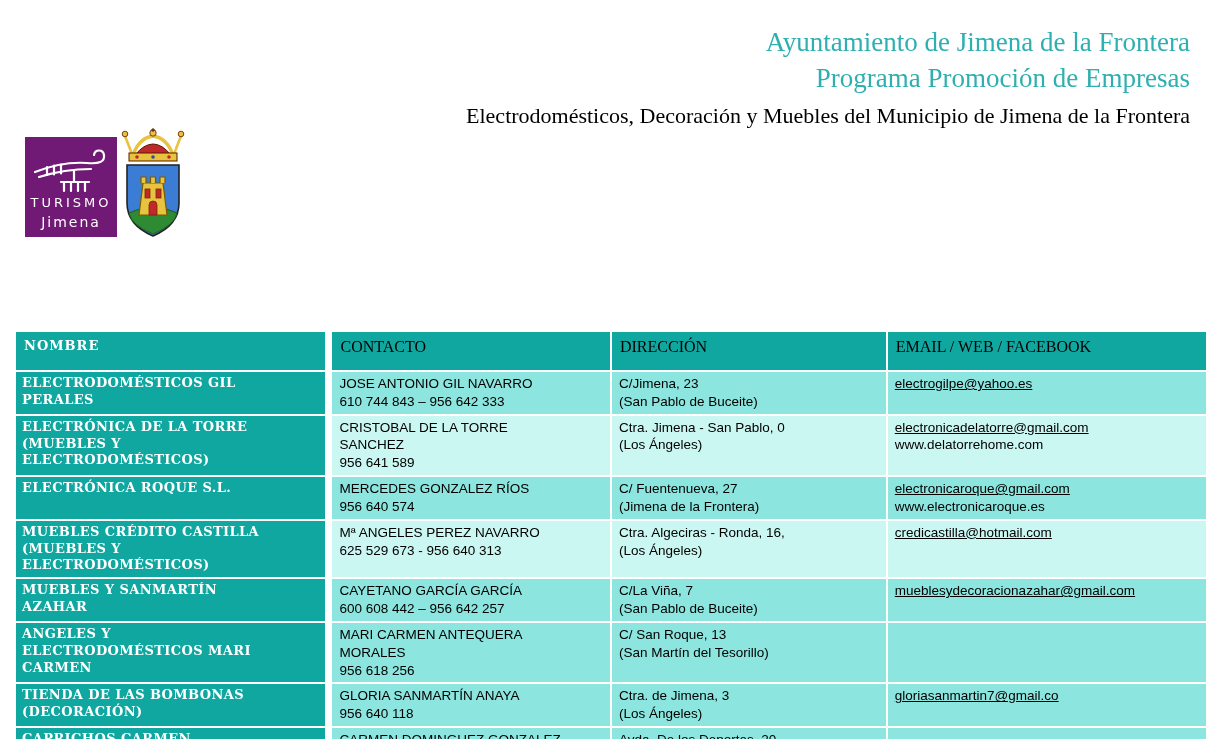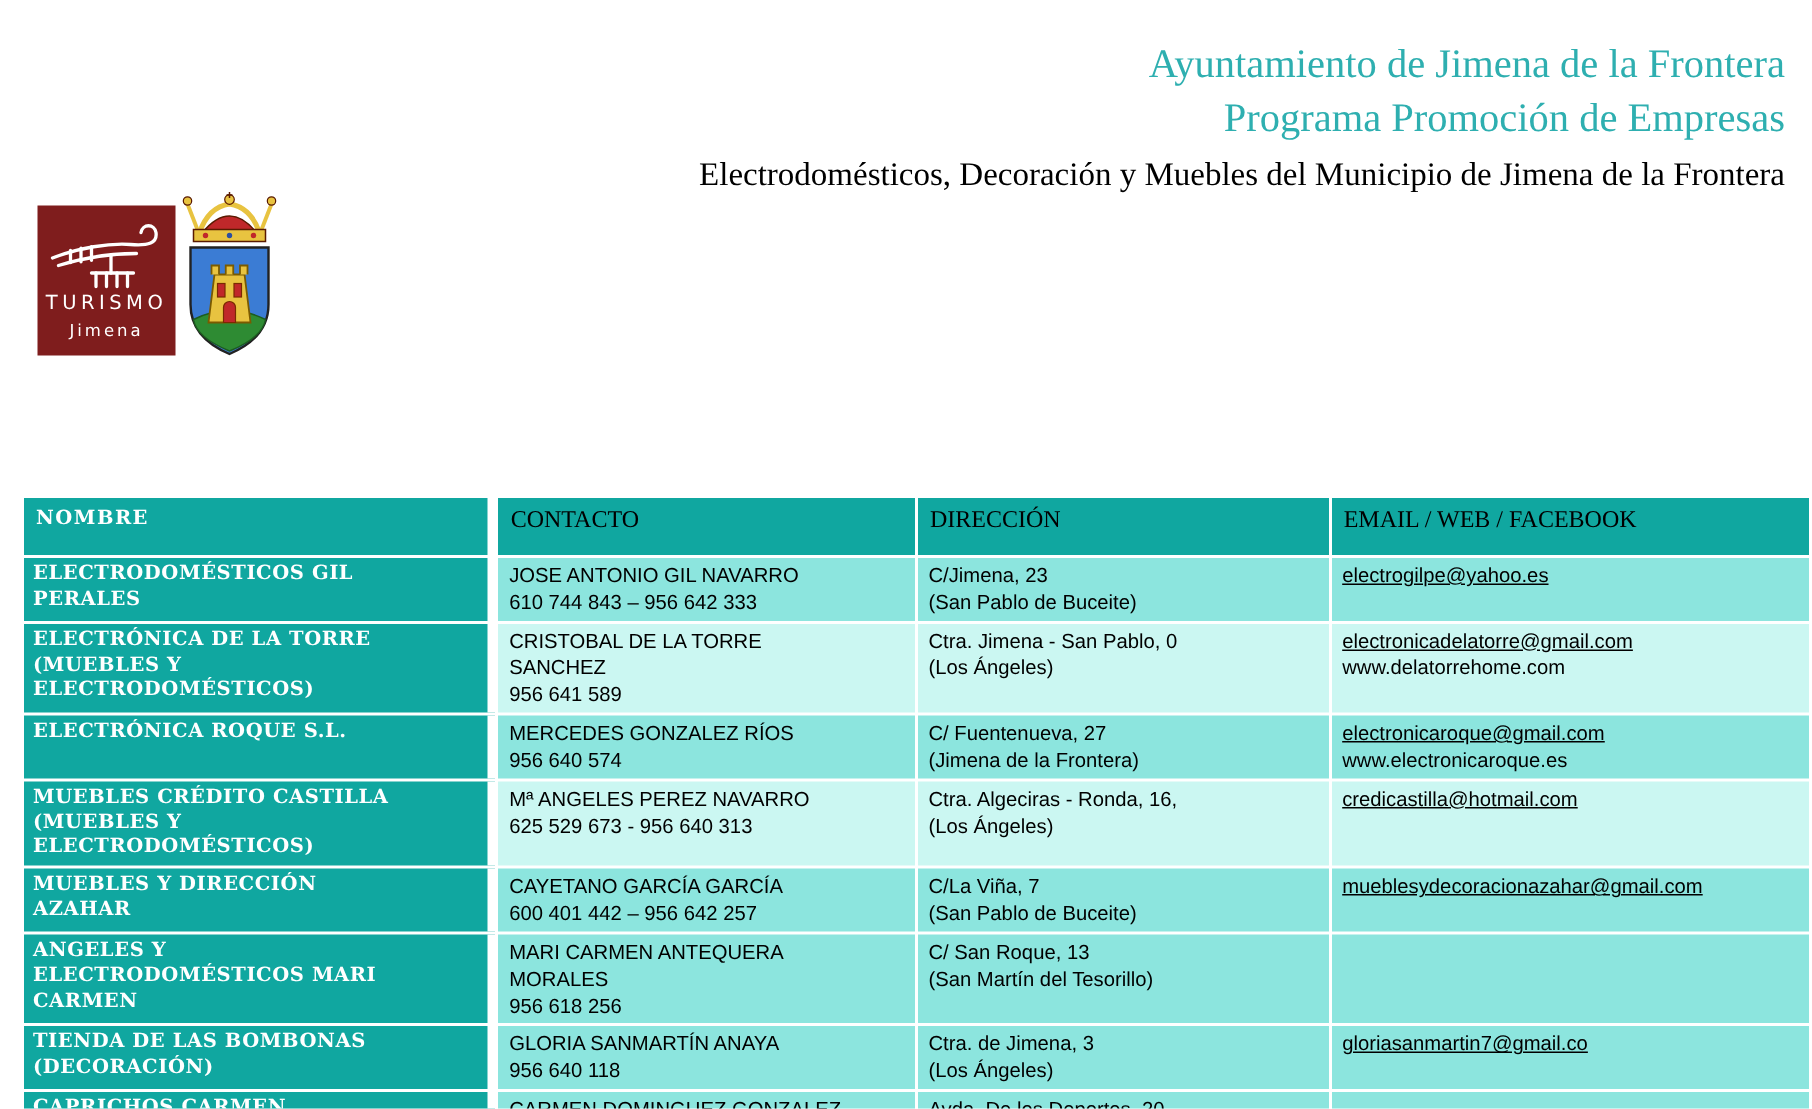--- a/index.html
+++ b/index.html
@@ -19,29 +19,29 @@
     margin-left:40px;
   }
   .subtitle{
     font-family:"Liberation Serif", serif;
     font-size:22px;line-height:36px;margin-top:2px;
     color:#000;
   }
   .logos{position:absolute;left:25px;top:127px;width:170px;height:112px;}
   .turismo-box{
     position:absolute;left:0;top:10px;width:92px;height:100px;
-    background:#7f1d1d;color:#fff;text-align:center;
+    background:#701a75;color:#fff;text-align:center;
   }
   .turismo-box svg{display:block;margin:4px auto 0 auto;}
   .turismo-label{
     font-size:13px;letter-spacing:3px;margin-top:2px;
     font-family:"DejaVu Sans", sans-serif;
   }
   .turismo-sub{
-    font-size:11px;letter-spacing:2px;margin-top:4px;
+    font-size:14px;letter-spacing:2px;margin-top:4px;
     font-family:"DejaVu Sans", sans-serif;
   }
   .arms{position:absolute;left:96px;top:0;width:64px;height:112px;}
   .arms svg{display:block;}
 
   table.biz-table{
     position:absolute;left:14px;top:330px;
     border-collapse:separate;border-spacing:2px;
     table-layout:fixed;
   }
@@ -202,26 +202,26 @@
         <td class="data-cell light">
           <div>Ctra. Algeciras - Ronda, 16,</div>
           <div>(Los Ángeles)</div>
         </td>
         <td class="data-cell light">
           <div><span class="link">credicastilla@hotmail.com</span></div>
         </td>
       </tr>
       <tr>
         <td class="name-cell">
-          <div>MUEBLES Y DIRECCIÓN</div>
+          <div>MUEBLES Y SANMARTÍN</div>
           <div>AZAHAR</div>
         </td>
         <td class="data-cell medium">
           <div>CAYETANO GARCÍA GARCÍA</div>
-          <div>600 401 442 – 956 642 257</div>
+          <div>600 608 442 – 956 642 257</div>
         </td>
         <td class="data-cell medium">
           <div>C/La Viña, 7</div>
           <div>(San Pablo de Buceite)</div>
         </td>
         <td class="data-cell medium">
           <div><span class="link">mueblesydecoracionazahar@gmail.com</span></div>
         </td>
       </tr>
       <tr>

